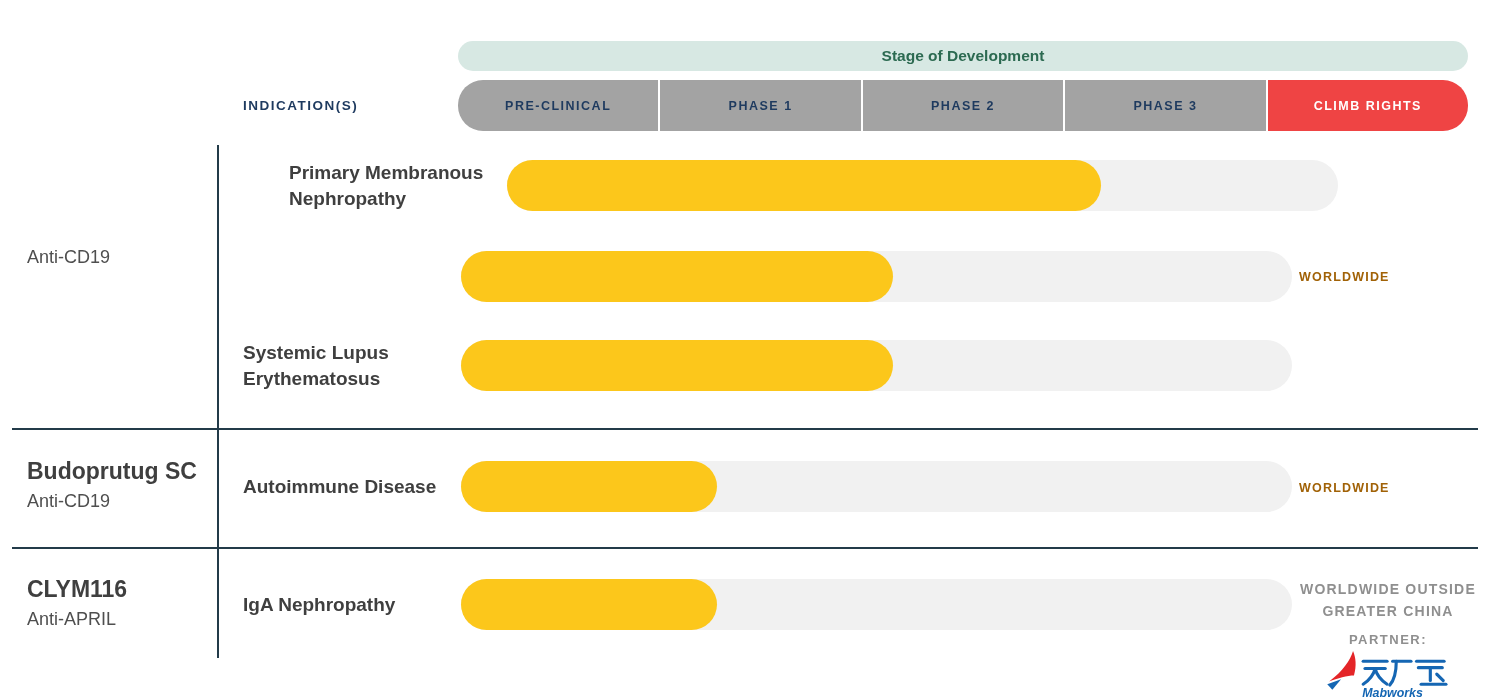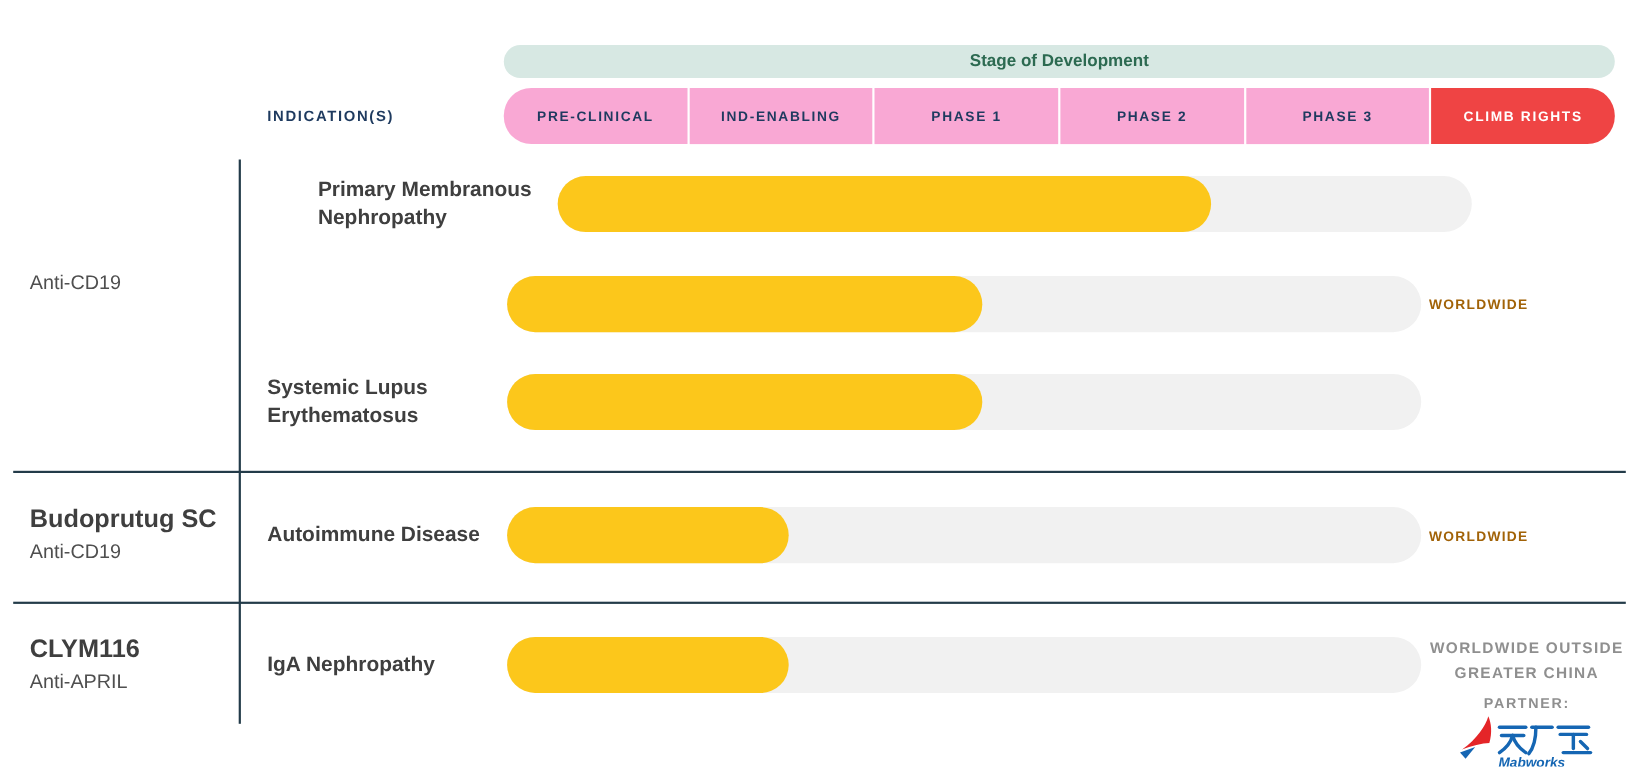--- a/index.html
+++ b/index.html
@@ -12,21 +12,21 @@
     position:absolute; left:458px; top:41px; width:1010px; height:30px;
     background:#d7e8e3; border-radius:15px;
     display:flex; align-items:center; justify-content:center;
     font-size:15.5px; font-weight:bold; color:#2c6a51;
   }
   .stage-header-row{
     position:absolute; left:458px; top:80px; width:1010px; height:51px;
     display:flex; gap:2px;
   }
   .stage-cell{
-    flex:1; background:#f9a8d4; display:flex; align-items:center; justify-content:center;
+    flex:1; background:#a3a3a3; display:flex; align-items:center; justify-content:center;
     font-size:12.5px; font-weight:bold; letter-spacing:1.5px; color:#1e3a5f;
     white-space:nowrap;
   }
   .stage-cell.first{border-radius:25px 0 0 25px;}
   .stage-cell.rights{background:#ef4444; color:#ffffff; border-radius:0 25px 25px 0;}
   .indications-header{
     position:absolute; left:243px; top:80px; height:51px; display:flex; align-items:center;
     font-size:13.5px; font-weight:bold; letter-spacing:1.5px; color:#1e3a5f;
   }
   
@@ -76,21 +76,20 @@
 
   <div class="stage-banner">
     <span>Stage of Development</span>
   </div>
 
   <div class="indications-header">
     <span>INDICATION(S)</span>
   </div>
   <div class="stage-header-row">
     <div class="stage-cell first">PRE-CLINICAL</div>
-    <div class="stage-cell">IND-ENABLING</div>
     <div class="stage-cell">PHASE 1</div>
     <div class="stage-cell">PHASE 2</div>
     <div class="stage-cell">PHASE 3</div>
     <div class="stage-cell rights">CLIMB RIGHTS</div>
   </div>
 
   <div class="v-line"></div>
   <div class="h-line d1"></div>
   <div class="h-line d2"></div>
 

